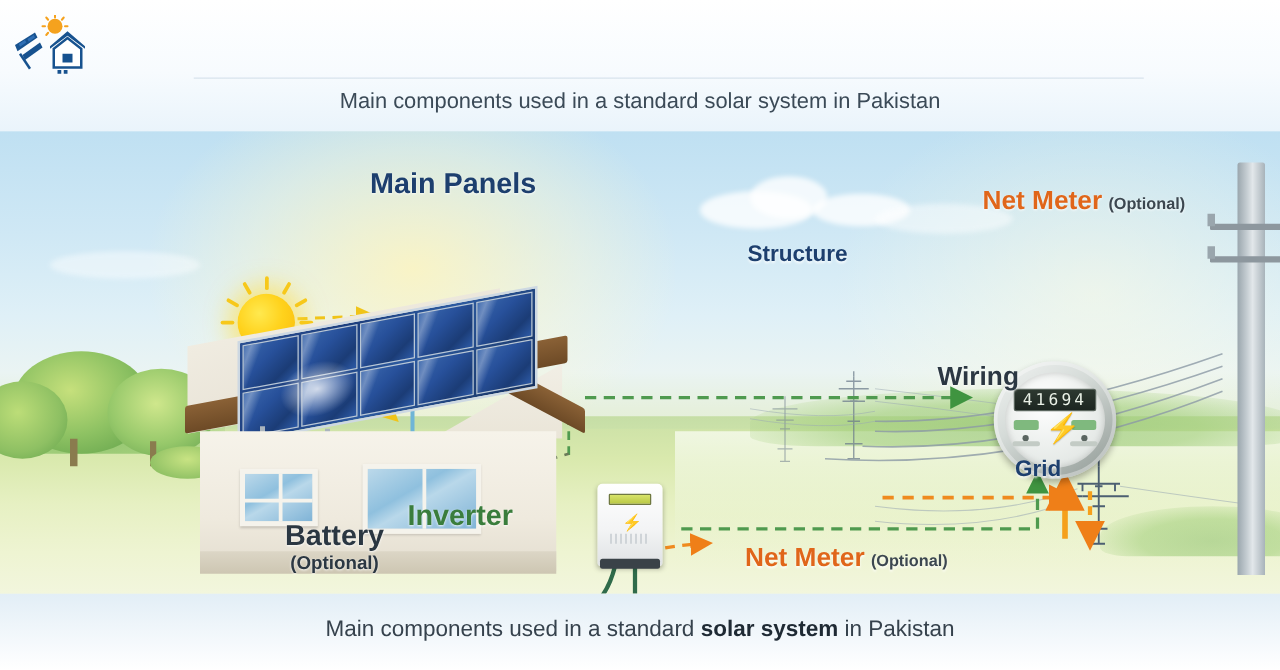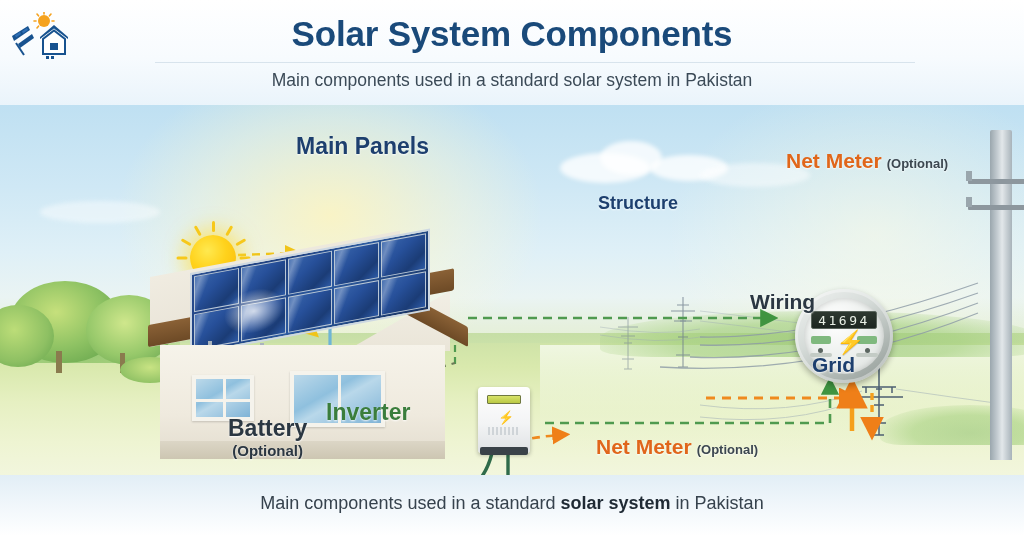--- a/index.html
+++ b/index.html
@@ -250,21 +250,20 @@
           <g fill="#17528f">
             <rect x="36" y="44" width="3" height="3"></rect>
             <rect x="41" y="44" width="3" height="3"></rect>
           </g>
           <line x1="6" y1="31" x2="14" y2="43" stroke="#17528f" stroke-width="2"></line>
         </g>
       </svg>
     </div>
 
     <div class="hdr-rule"></div>
-    <div class="title">Solar System Components</div>
     <div class="subtitle">Main components used in a standard solar system in Pakistan</div>
   </div>
 
   <div class="scene">
 
     <div class="sky-glow"></div>
     <div class="sky-glow2"></div>
 
     <div class="cloud" style="left:560px;top:48px;width:90px;height:30px;"></div>
     <div class="cloud" style="left:600px;top:36px;width:62px;height:34px;"></div>
@@ -469,21 +468,21 @@
     </div>
 
     <div class="lbl lbl-orange" style="left:786px;top:44px;font-size:21px;">
       <span>Net Meter</span><span class="opt">(Optional)</span>
     </div>
 
     <div class="lbl lbl-dark" style="left:750px;top:185px;font-size:21px;">
       <span>Wiring</span>
     </div>
 
-    <div class="lbl lbl-navy" style="left:812px;top:248px;font-size:21px;">
+    <div class="lbl lbl-navy" style="left:812px;top:260px;font-size:18px;">
       <span>Grid</span>
     </div>
 
     <div class="lbl lbl-dark" style="left:228px;top:310px;font-size:23px;text-align:center;">
       <span>Battery</span>
       <span class="opt-blk">(Optional)</span>
     </div>
 
     <div class="lbl lbl-green" style="left:326px;top:294px;font-size:23px;">
       <span>Inverter</span>

